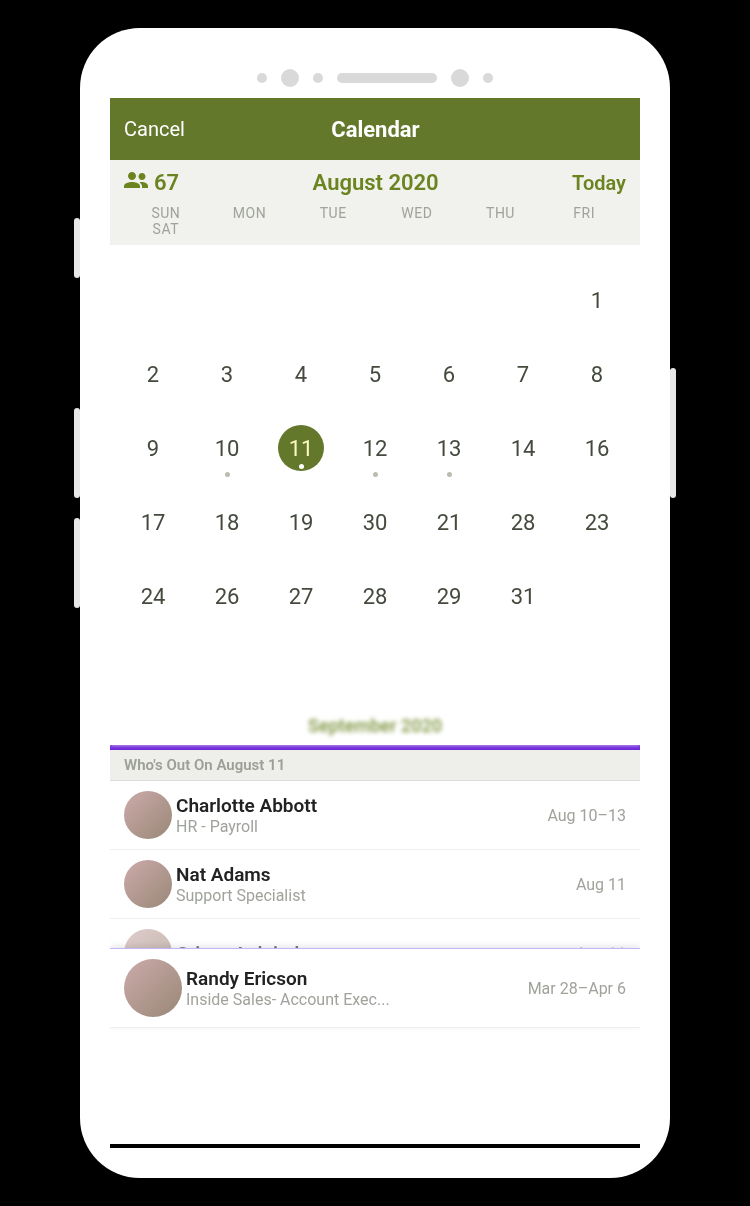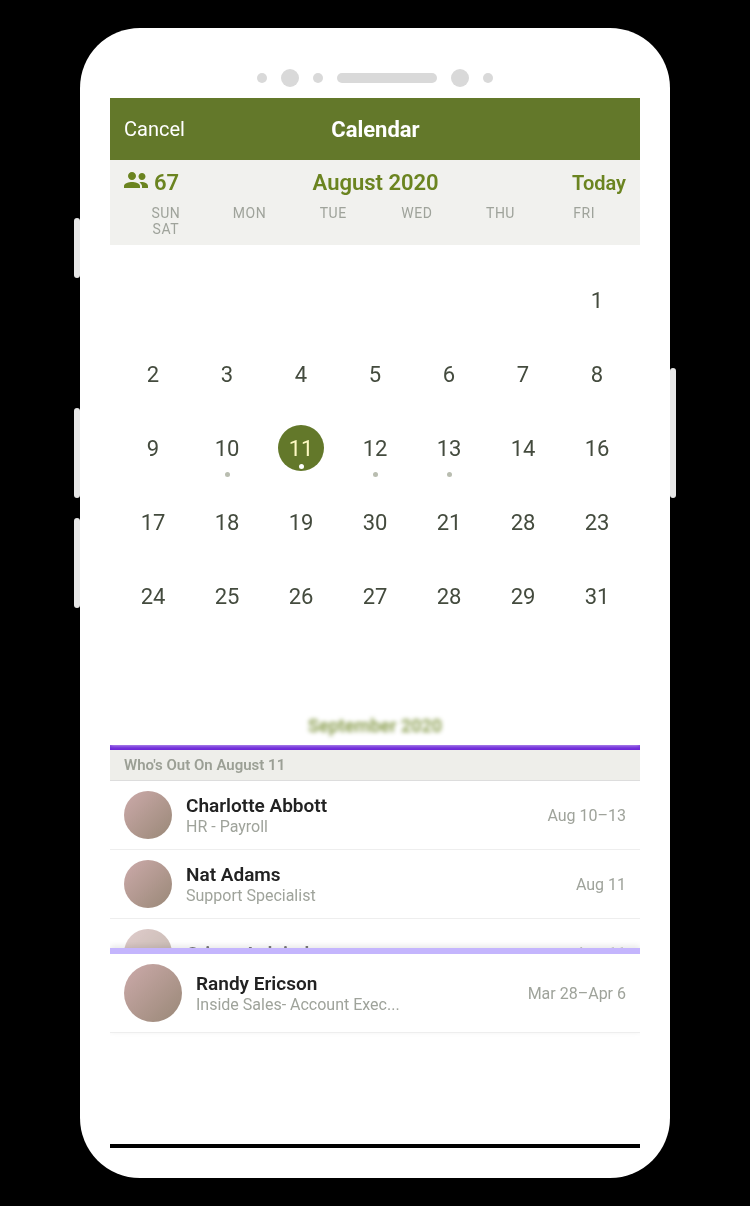--- a/index.html
+++ b/index.html
@@ -134,29 +134,29 @@
     border-bottom: 1px solid #ddd;
   }
   .list {
     background: #fff;
     position: relative;
   }
   .row {
     display: flex;
     align-items: center;
     padding: 10px 14px;
-    gap: 14px;
+    gap: 4px;
     border-bottom: 1px solid #eee;
   }
   .row.overlay {
     position: relative;
     background: #fff;
     margin-top: -40px;
     box-shadow: 0 -2px 6px rgba(0,0,0,0.1);
-    border-top: 6px solid #c4b5fd;
+    border-top: 1px solid #c4b5fd;
     z-index: 2;
   }
   .row .avatar {
     width: 48px; height: 48px;
     border-radius: 50%;
     background: linear-gradient(135deg,#caa 0%, #987 100%);
     flex-shrink: 0;
   }
   .row.overlay .avatar, .row.big-avatar .avatar { width: 58px; height: 58px; }
   .row .info { flex: 1; overflow: hidden; }
@@ -304,23 +304,20 @@
         <div class="cal-cell">
           <span class="num">28</span>
         </div>
         <div class="cal-cell">
           <span class="num">23</span>
         </div>
         <div class="cal-cell">
           <span class="num">24</span>
         </div>
         <div class="cal-cell">
-          <span class="num">25</span>
-        </div>
-        <div class="cal-cell">
           <span class="num">26</span>
         </div>
         <div class="cal-cell">
           <span class="num">27</span>
         </div>
         <div class="cal-cell">
           <span class="num">28</span>
         </div>
         <div class="cal-cell">
           <span class="num">29</span>

